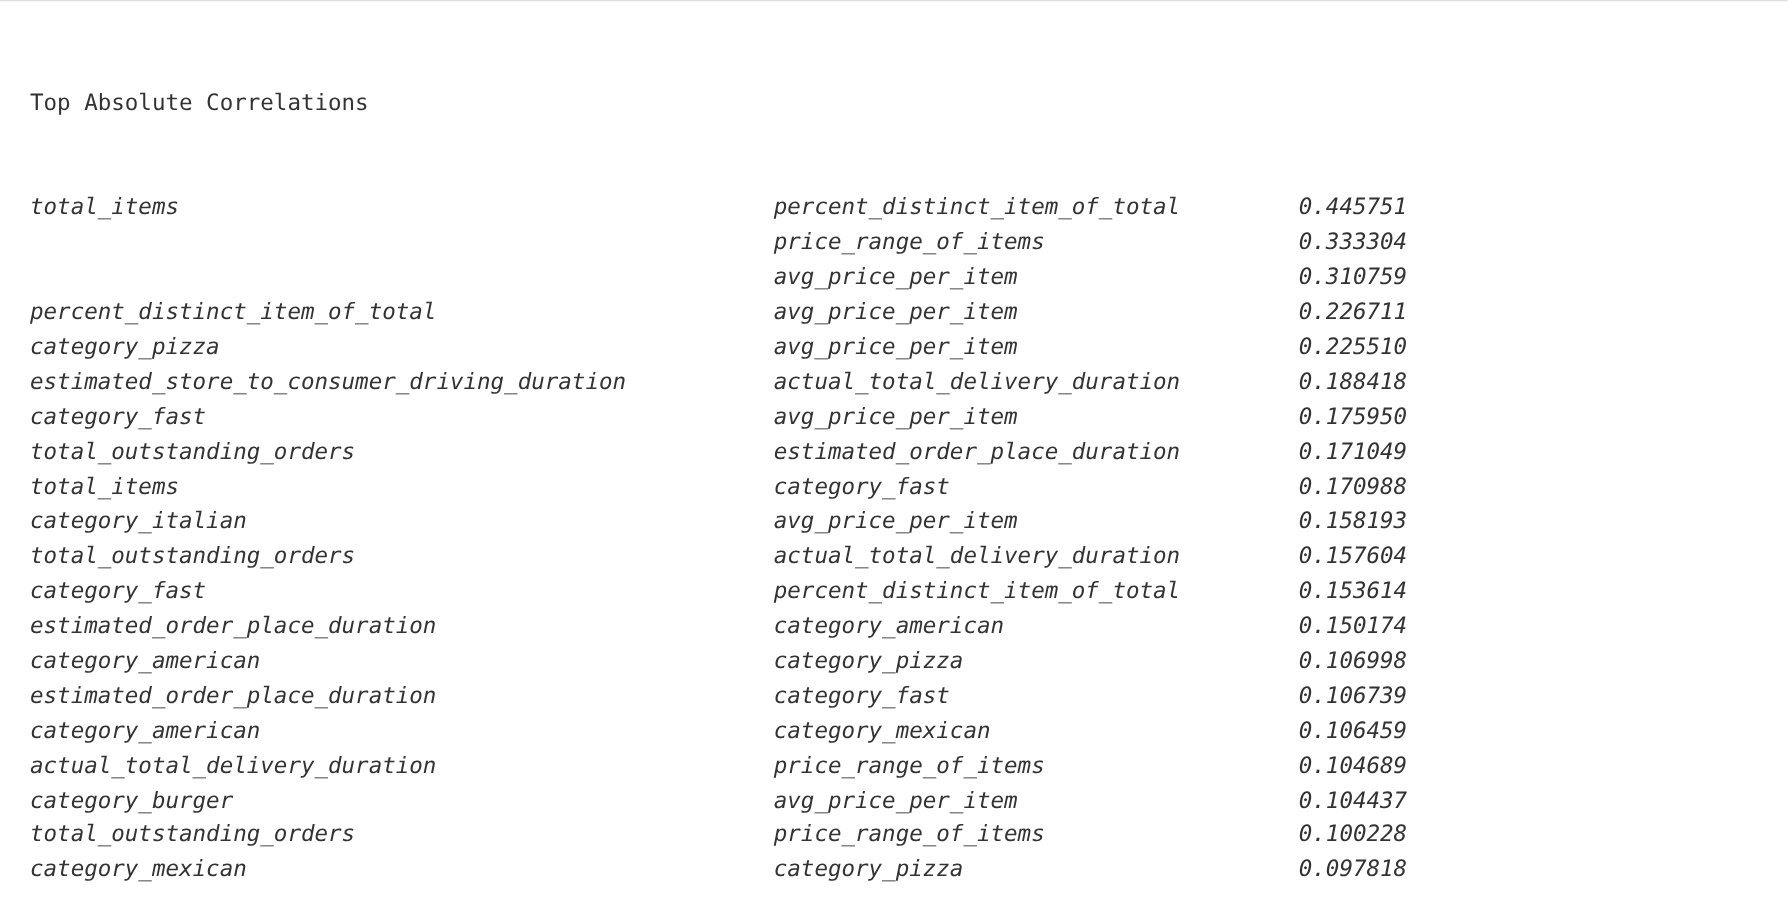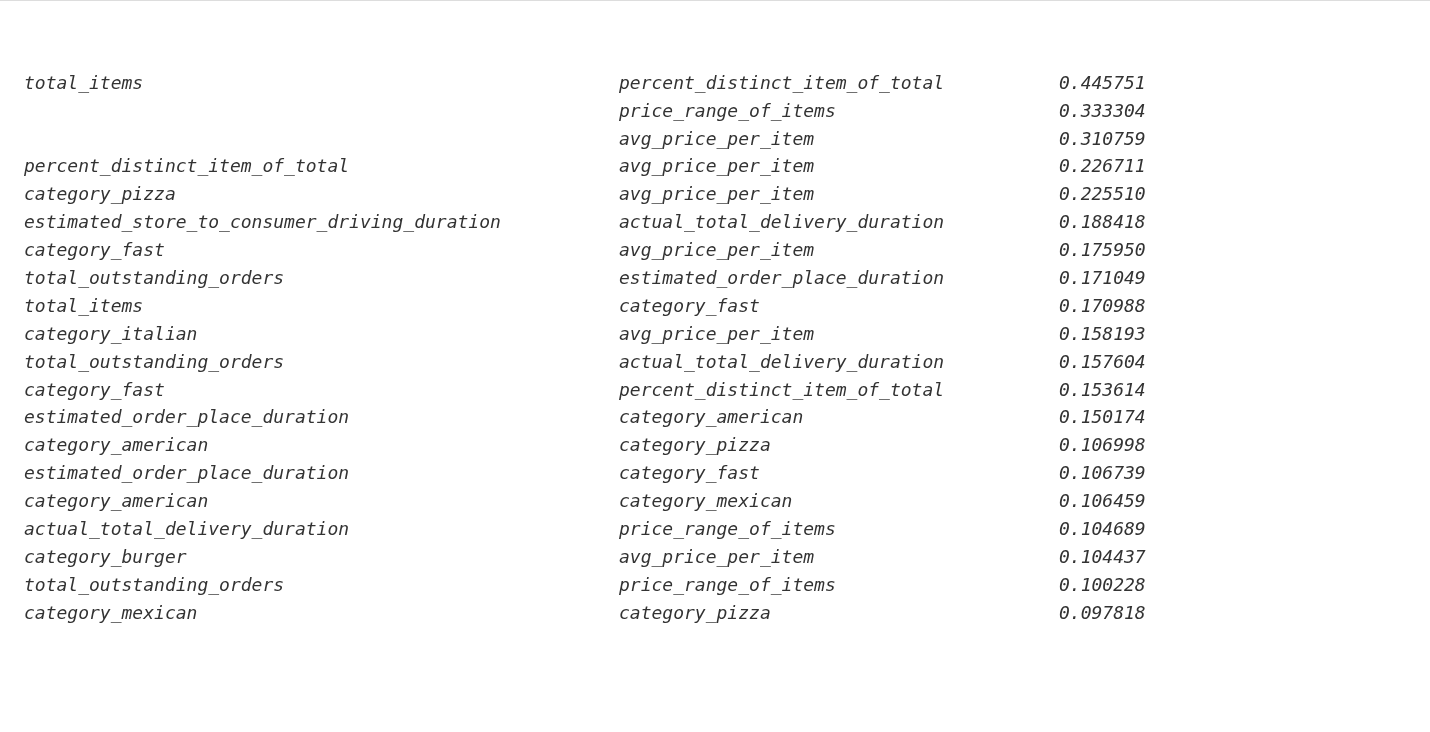--- a/index.html
+++ b/index.html
@@ -26,22 +26,22 @@
     .col1 {
       width: 595px;
       flex-shrink: 0;
     }
     .col2 {
       width: 420px;
       flex-shrink: 0;
     }
     .col3 {
       flex-shrink: 0;
-      margin-left: 20px;
     }
   </style>
 </head>
 <body>
 
 <div class="output">
+  <div>Top Absolute Correlations</div>
   <div id="rows-container"><div class="row"><span class="col1">total_items</span><span class="col2">percent_distinct_item_of_total</span><span class="col3">0.445751</span></div><div class="row"><span class="col1"></span><span class="col2">price_range_of_items</span><span class="col3">0.333304</span></div><div class="row"><span class="col1"></span><span class="col2">avg_price_per_item</span><span class="col3">0.310759</span></div><div class="row"><span class="col1">percent_distinct_item_of_total</span><span class="col2">avg_price_per_item</span><span class="col3">0.226711</span></div><div class="row"><span class="col1">category_pizza</span><span class="col2">avg_price_per_item</span><span class="col3">0.225510</span></div><div class="row"><span class="col1">estimated_store_to_consumer_driving_duration</span><span class="col2">actual_total_delivery_duration</span><span class="col3">0.188418</span></div><div class="row"><span class="col1">category_fast</span><span class="col2">avg_price_per_item</span><span class="col3">0.175950</span></div><div class="row"><span class="col1">total_outstanding_orders</span><span class="col2">estimated_order_place_duration</span><span class="col3">0.171049</span></div><div class="row"><span class="col1">total_items</span><span class="col2">category_fast</span><span class="col3">0.170988</span></div><div class="row"><span class="col1">category_italian</span><span class="col2">avg_price_per_item</span><span class="col3">0.158193</span></div><div class="row"><span class="col1">total_outstanding_orders</span><span class="col2">actual_total_delivery_duration</span><span class="col3">0.157604</span></div><div class="row"><span class="col1">category_fast</span><span class="col2">percent_distinct_item_of_total</span><span class="col3">0.153614</span></div><div class="row"><span class="col1">estimated_order_place_duration</span><span class="col2">category_american</span><span class="col3">0.150174</span></div><div class="row"><span class="col1">category_american</span><span class="col2">category_pizza</span><span class="col3">0.106998</span></div><div class="row"><span class="col1">estimated_order_place_duration</span><span class="col2">category_fast</span><span class="col3">0.106739</span></div><div class="row"><span class="col1">category_american</span><span class="col2">category_mexican</span><span class="col3">0.106459</span></div><div class="row"><span class="col1">actual_total_delivery_duration</span><span class="col2">price_range_of_items</span><span class="col3">0.104689</span></div><div class="row"><span class="col1">category_burger</span><span class="col2">avg_price_per_item</span><span class="col3">0.104437</span></div><div class="row"><span class="col1">total_outstanding_orders</span><span class="col2">price_range_of_items</span><span class="col3">0.100228</span></div><div class="row"><span class="col1">category_mexican</span><span class="col2">category_pizza</span><span class="col3">0.097818</span></div></div>
   
 </div>
 
 </body></html>

